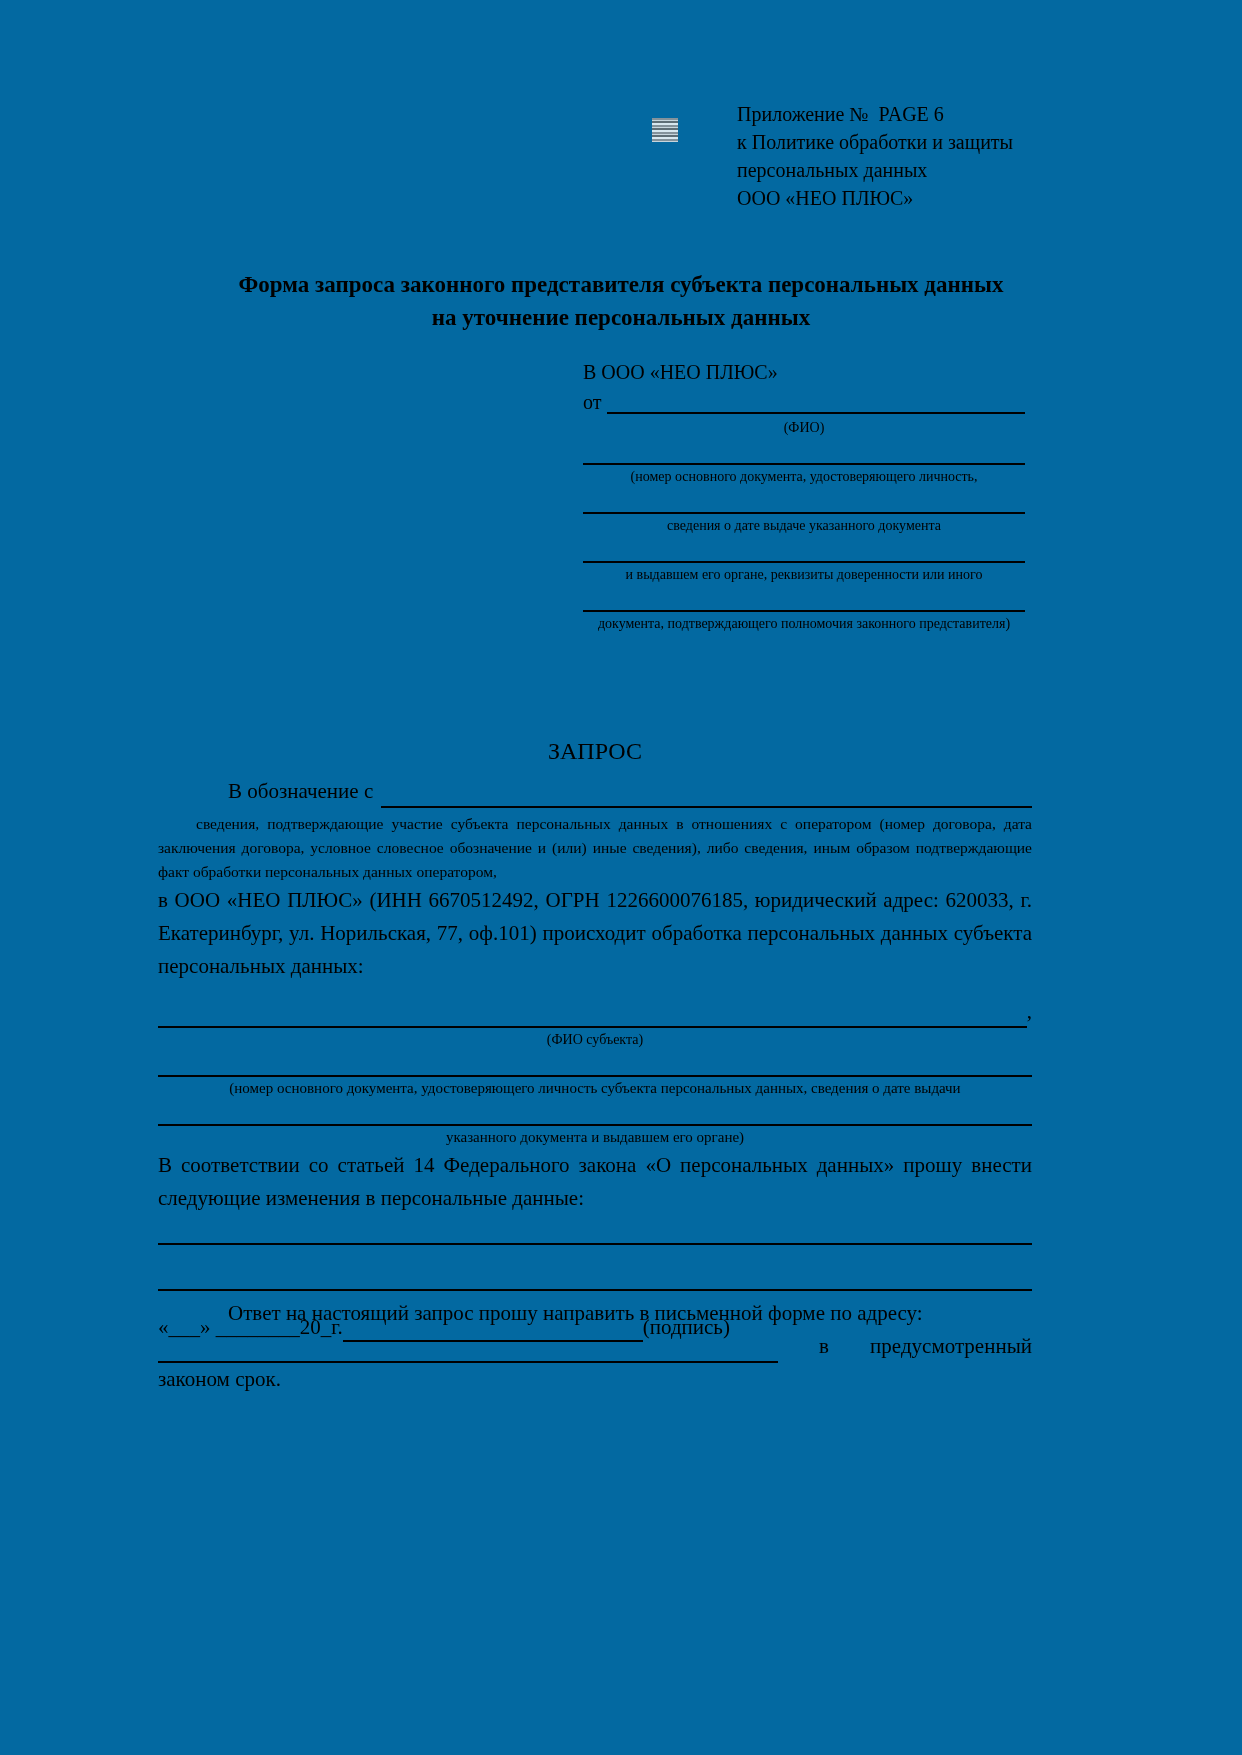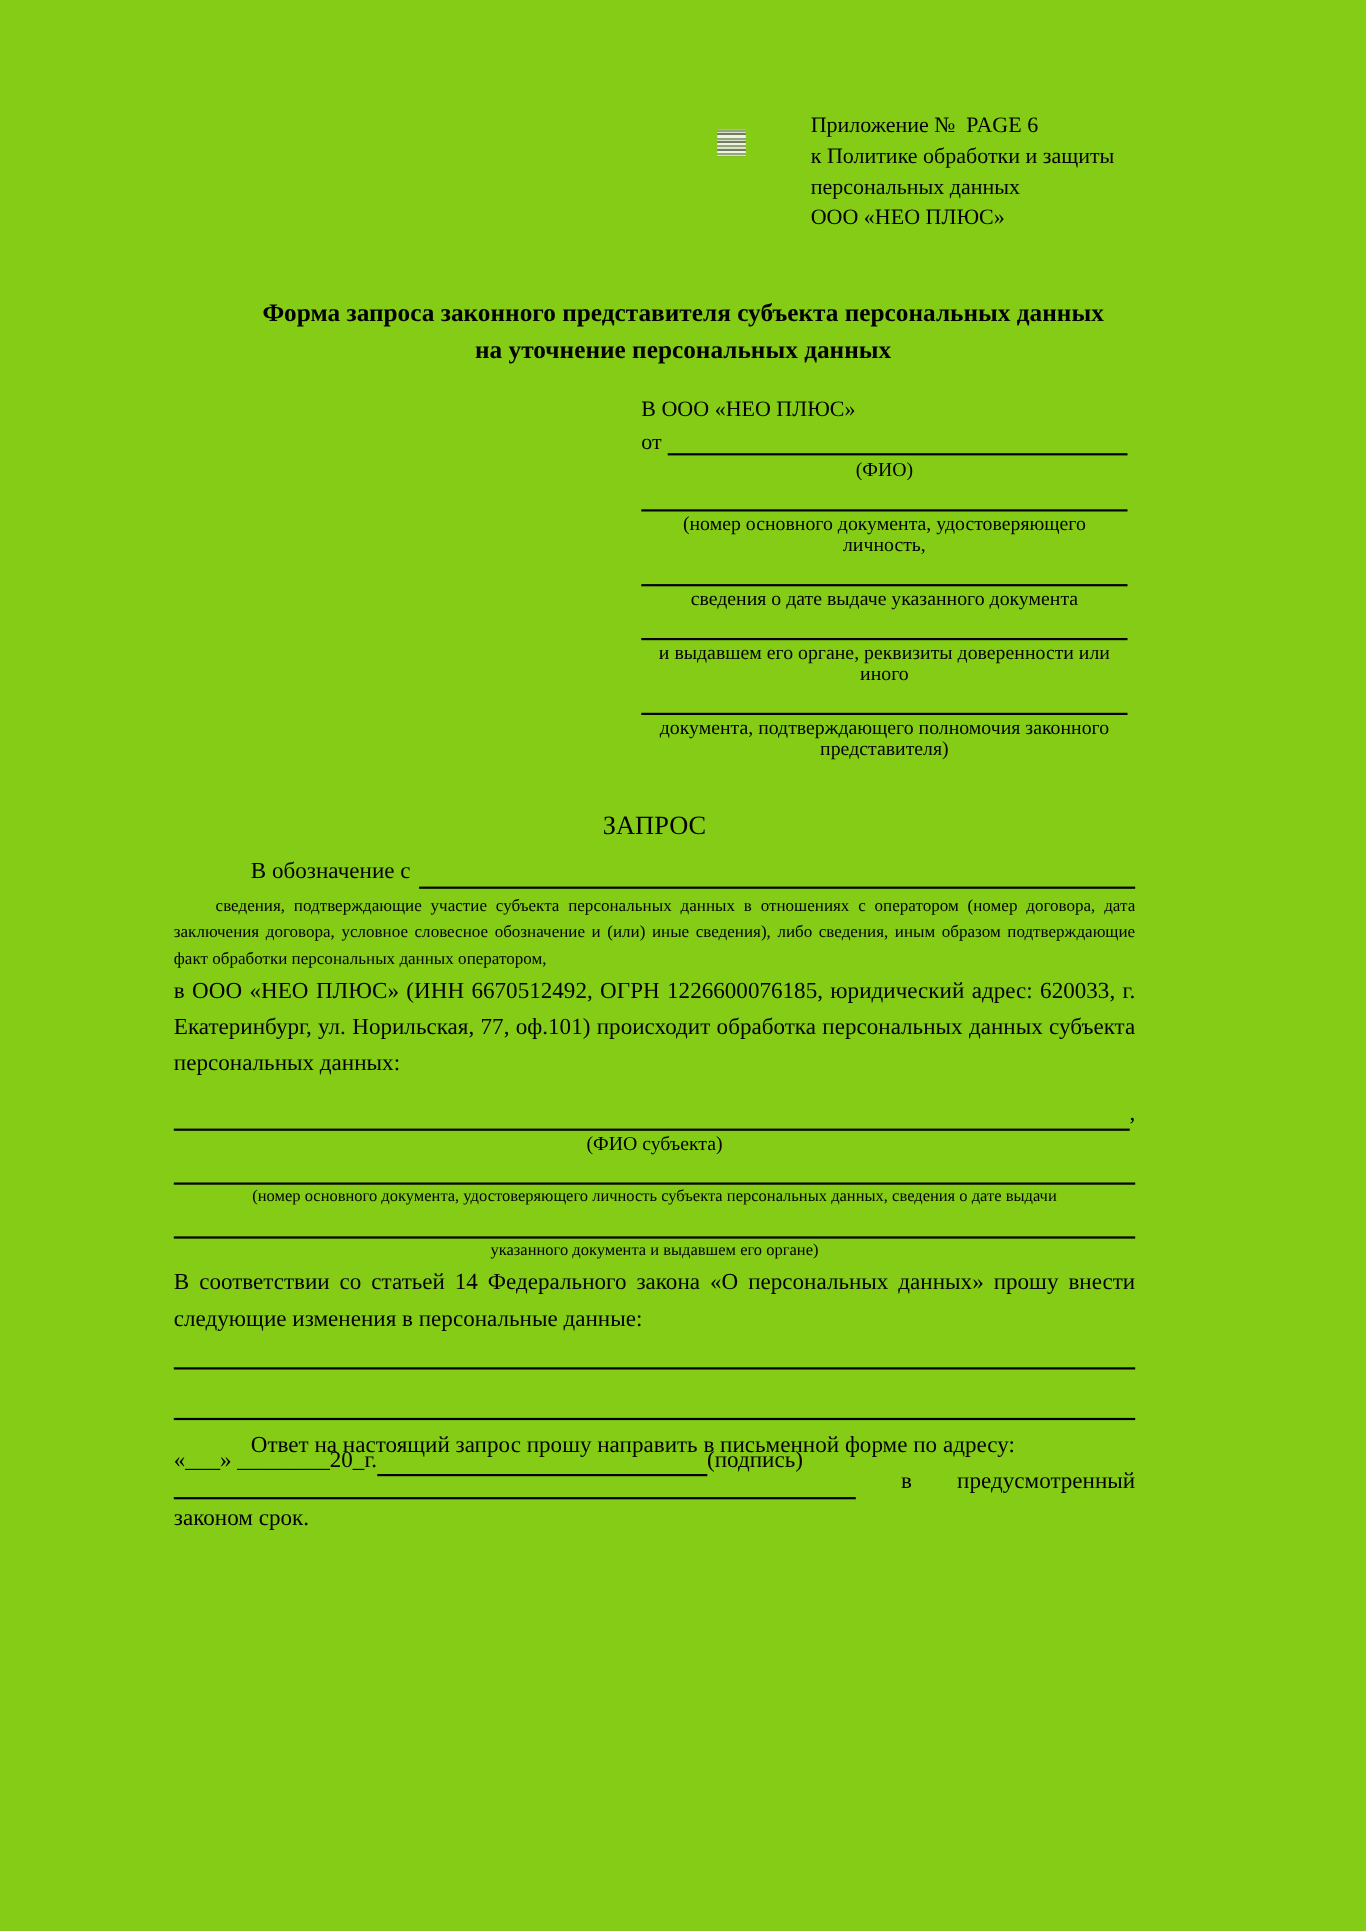--- a/index.html
+++ b/index.html
@@ -1,21 +1,21 @@
 <!DOCTYPE html>
 <html><head>
 <meta charset="utf-8">
 <style>
   * { margin:0; padding:0; box-sizing:border-box; }
   html,body { background:#fff; }
   .page {
     position:relative;
     width:1242px; height:1755px;
     margin:0 auto;
-    background:#84cc16;
+    background:#0369a1;
     color:#000;
     font-family:"Liberation Serif","DejaVu Serif",serif;
   }
   
   .header-block {
     position:absolute; left:737px; top:100px;
     font-size:20px; line-height:28px; text-align:left;
   }
   .pre { white-space:pre-wrap; }
   .artifact {
@@ -31,21 +31,21 @@
   }
   
   .addressee {
     position:absolute; left:583px; top:358px; width:442px;
     font-size:20px; line-height:28px;
   }
   .from-row { display:flex; align-items:center; margin-top:2px; }
   .from-row .lbl { flex:0 0 auto; padding-right:6px; }
   .from-row .rule { flex:1 1 auto; }
   .rule { border-bottom:2px solid #000; height:24px; }
-  .cap { text-align:center; font-size:18px; line-height:19px; margin-top:2px; }
+  .cap { text-align:center; font-size:14px; line-height:19px; margin-top:2px; }
   .field { margin-top:26px; }
   .field .rule { height:0; border-bottom:0; border-top:2px solid #000; }
   
   .body {
     position:absolute; left:158px; top:735px; width:874px;
     font-size:21px; line-height:33px;
   }
   .zapros { text-align:center; font-size:24px; margin-bottom:8px; }
   .intro-row { display:flex; align-items:flex-end; padding-left:70px; height:32px; }
   .intro-row .lbl { flex:0 0 auto; padding-right:8px; }

